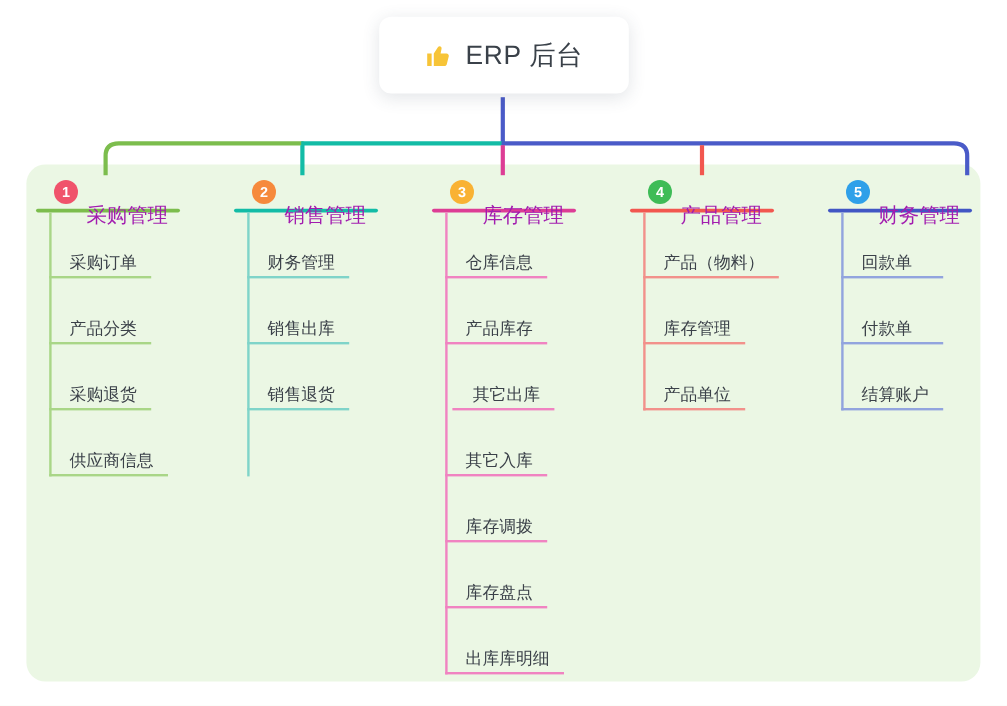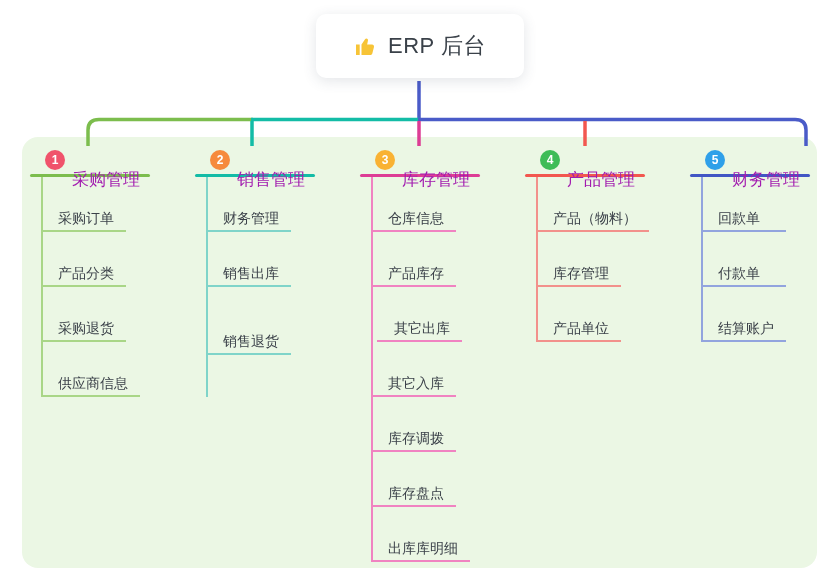--- a/index.html
+++ b/index.html
@@ -105,21 +105,21 @@
     </div>
     <div class="h-line" style="background: rgb(19, 188, 166);"></div>
     <div class="children">
       <div class="trunk" style="background: rgb(127, 212, 201); height: 220px;"></div>
     <div class="child" style="border-bottom-color: rgb(127, 212, 201);">
     <span class="c-label">财务管理</span>
   </div>
         <div class="child" style="border-bottom-color: rgb(127, 212, 201);">
     <span class="c-label">销售出库</span>
   </div>
-        <div class="child" style="border-bottom-color: rgb(127, 212, 201); margin-top: 13px;">
+        <div class="child" style="border-bottom-color: rgb(127, 212, 201);">
     <span class="c-label">销售退货</span>
   </div>
       </div>
   </div>
     <div class="branch" style="left: 358px;">
     <div class="b-header">
       <span class="badge" style="background: rgb(249, 178, 51);">3</span>
       <span class="b-title">库存管理</span>
     </div>
     <div class="h-line" style="background: rgb(221, 61, 149);"></div>

